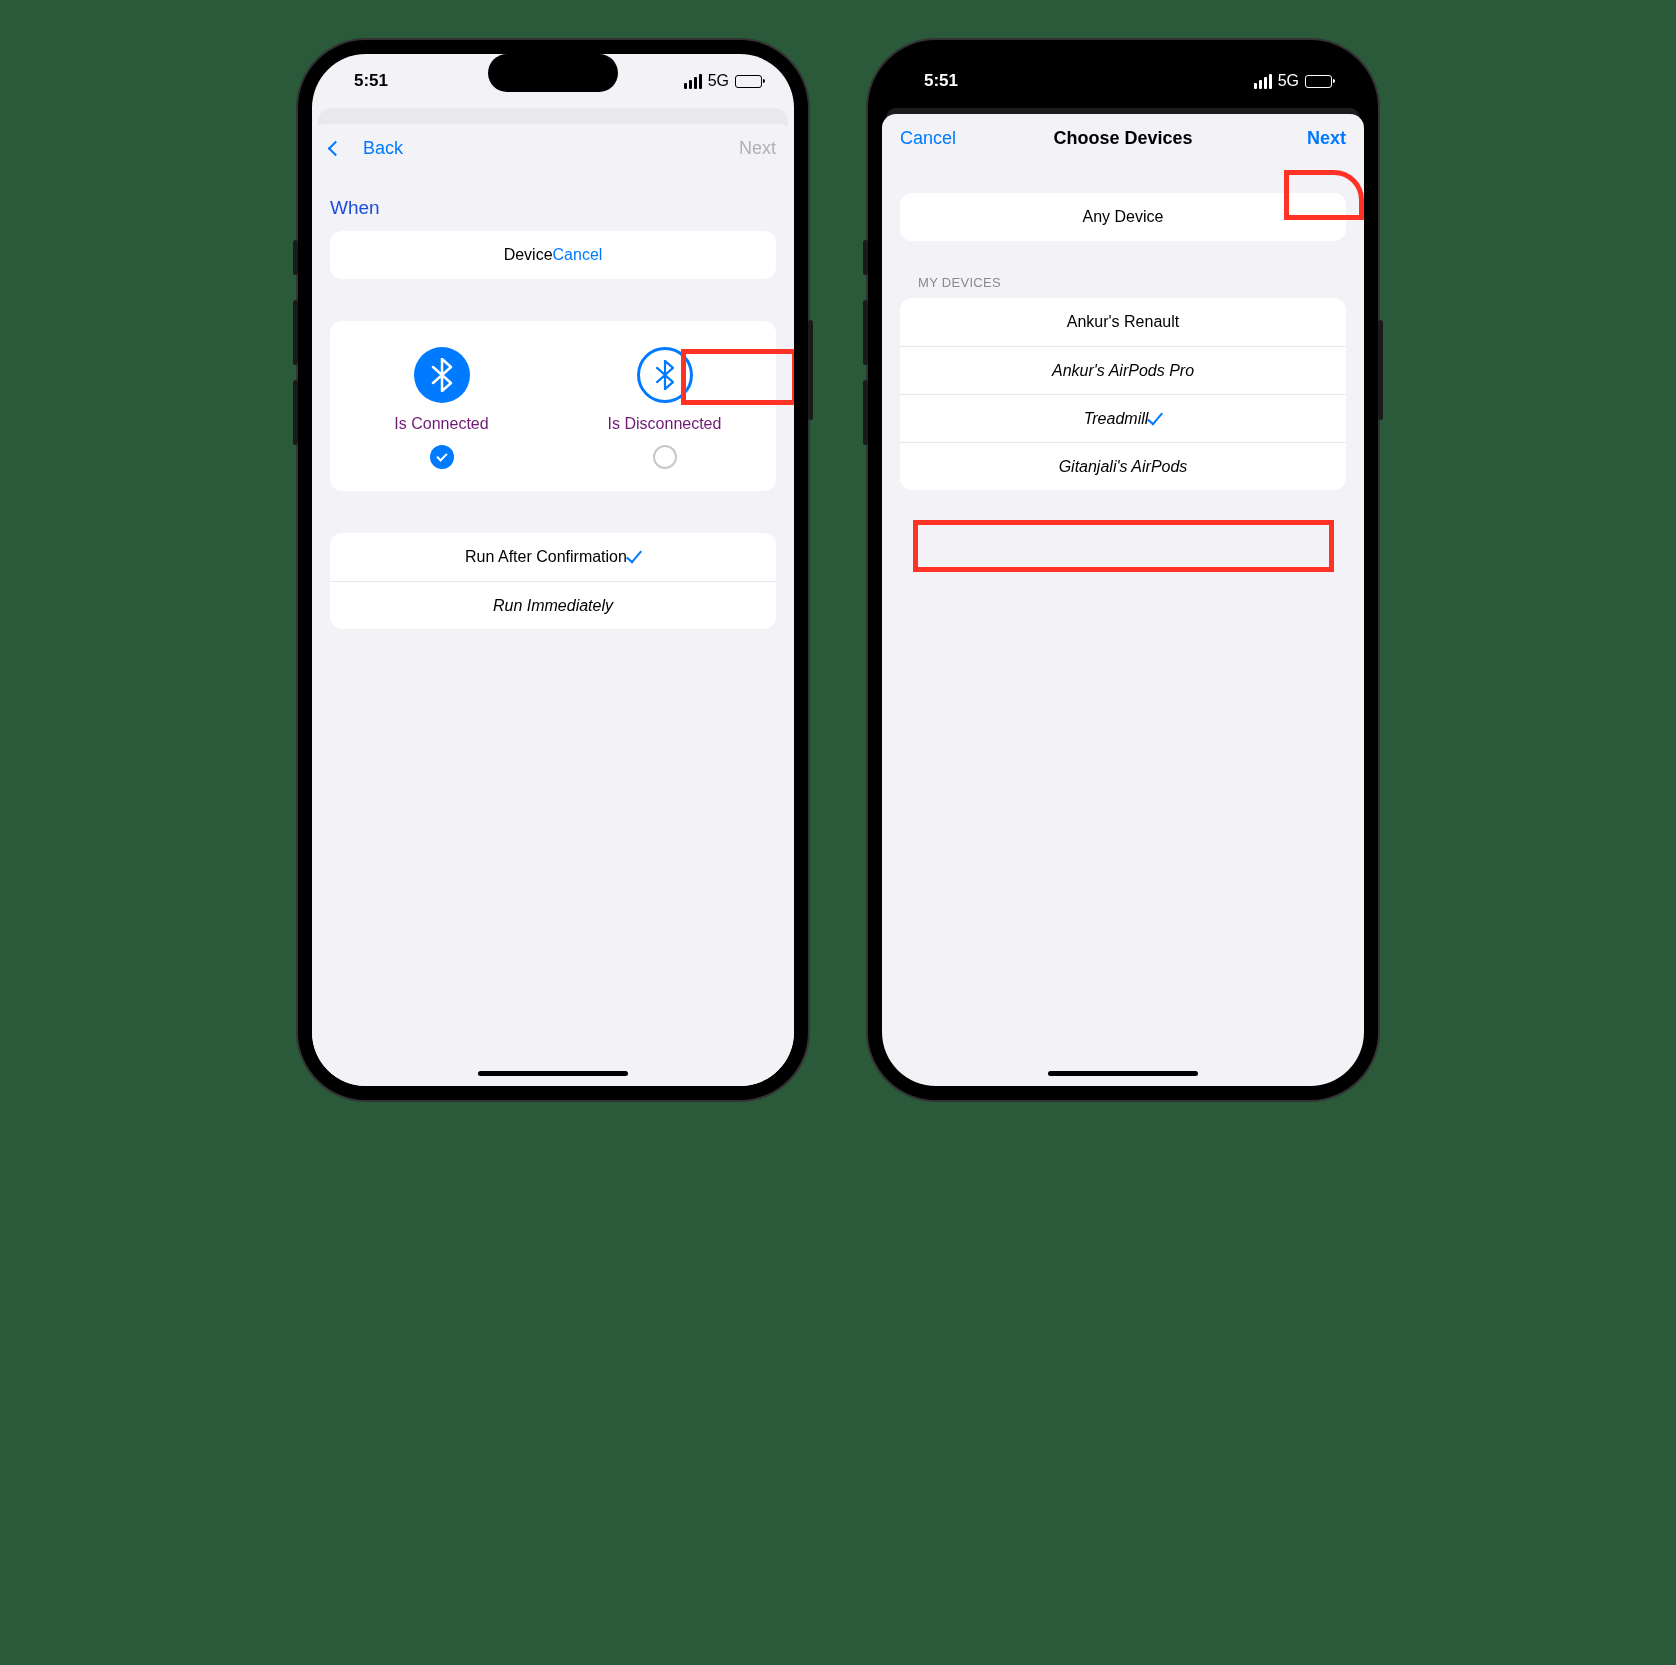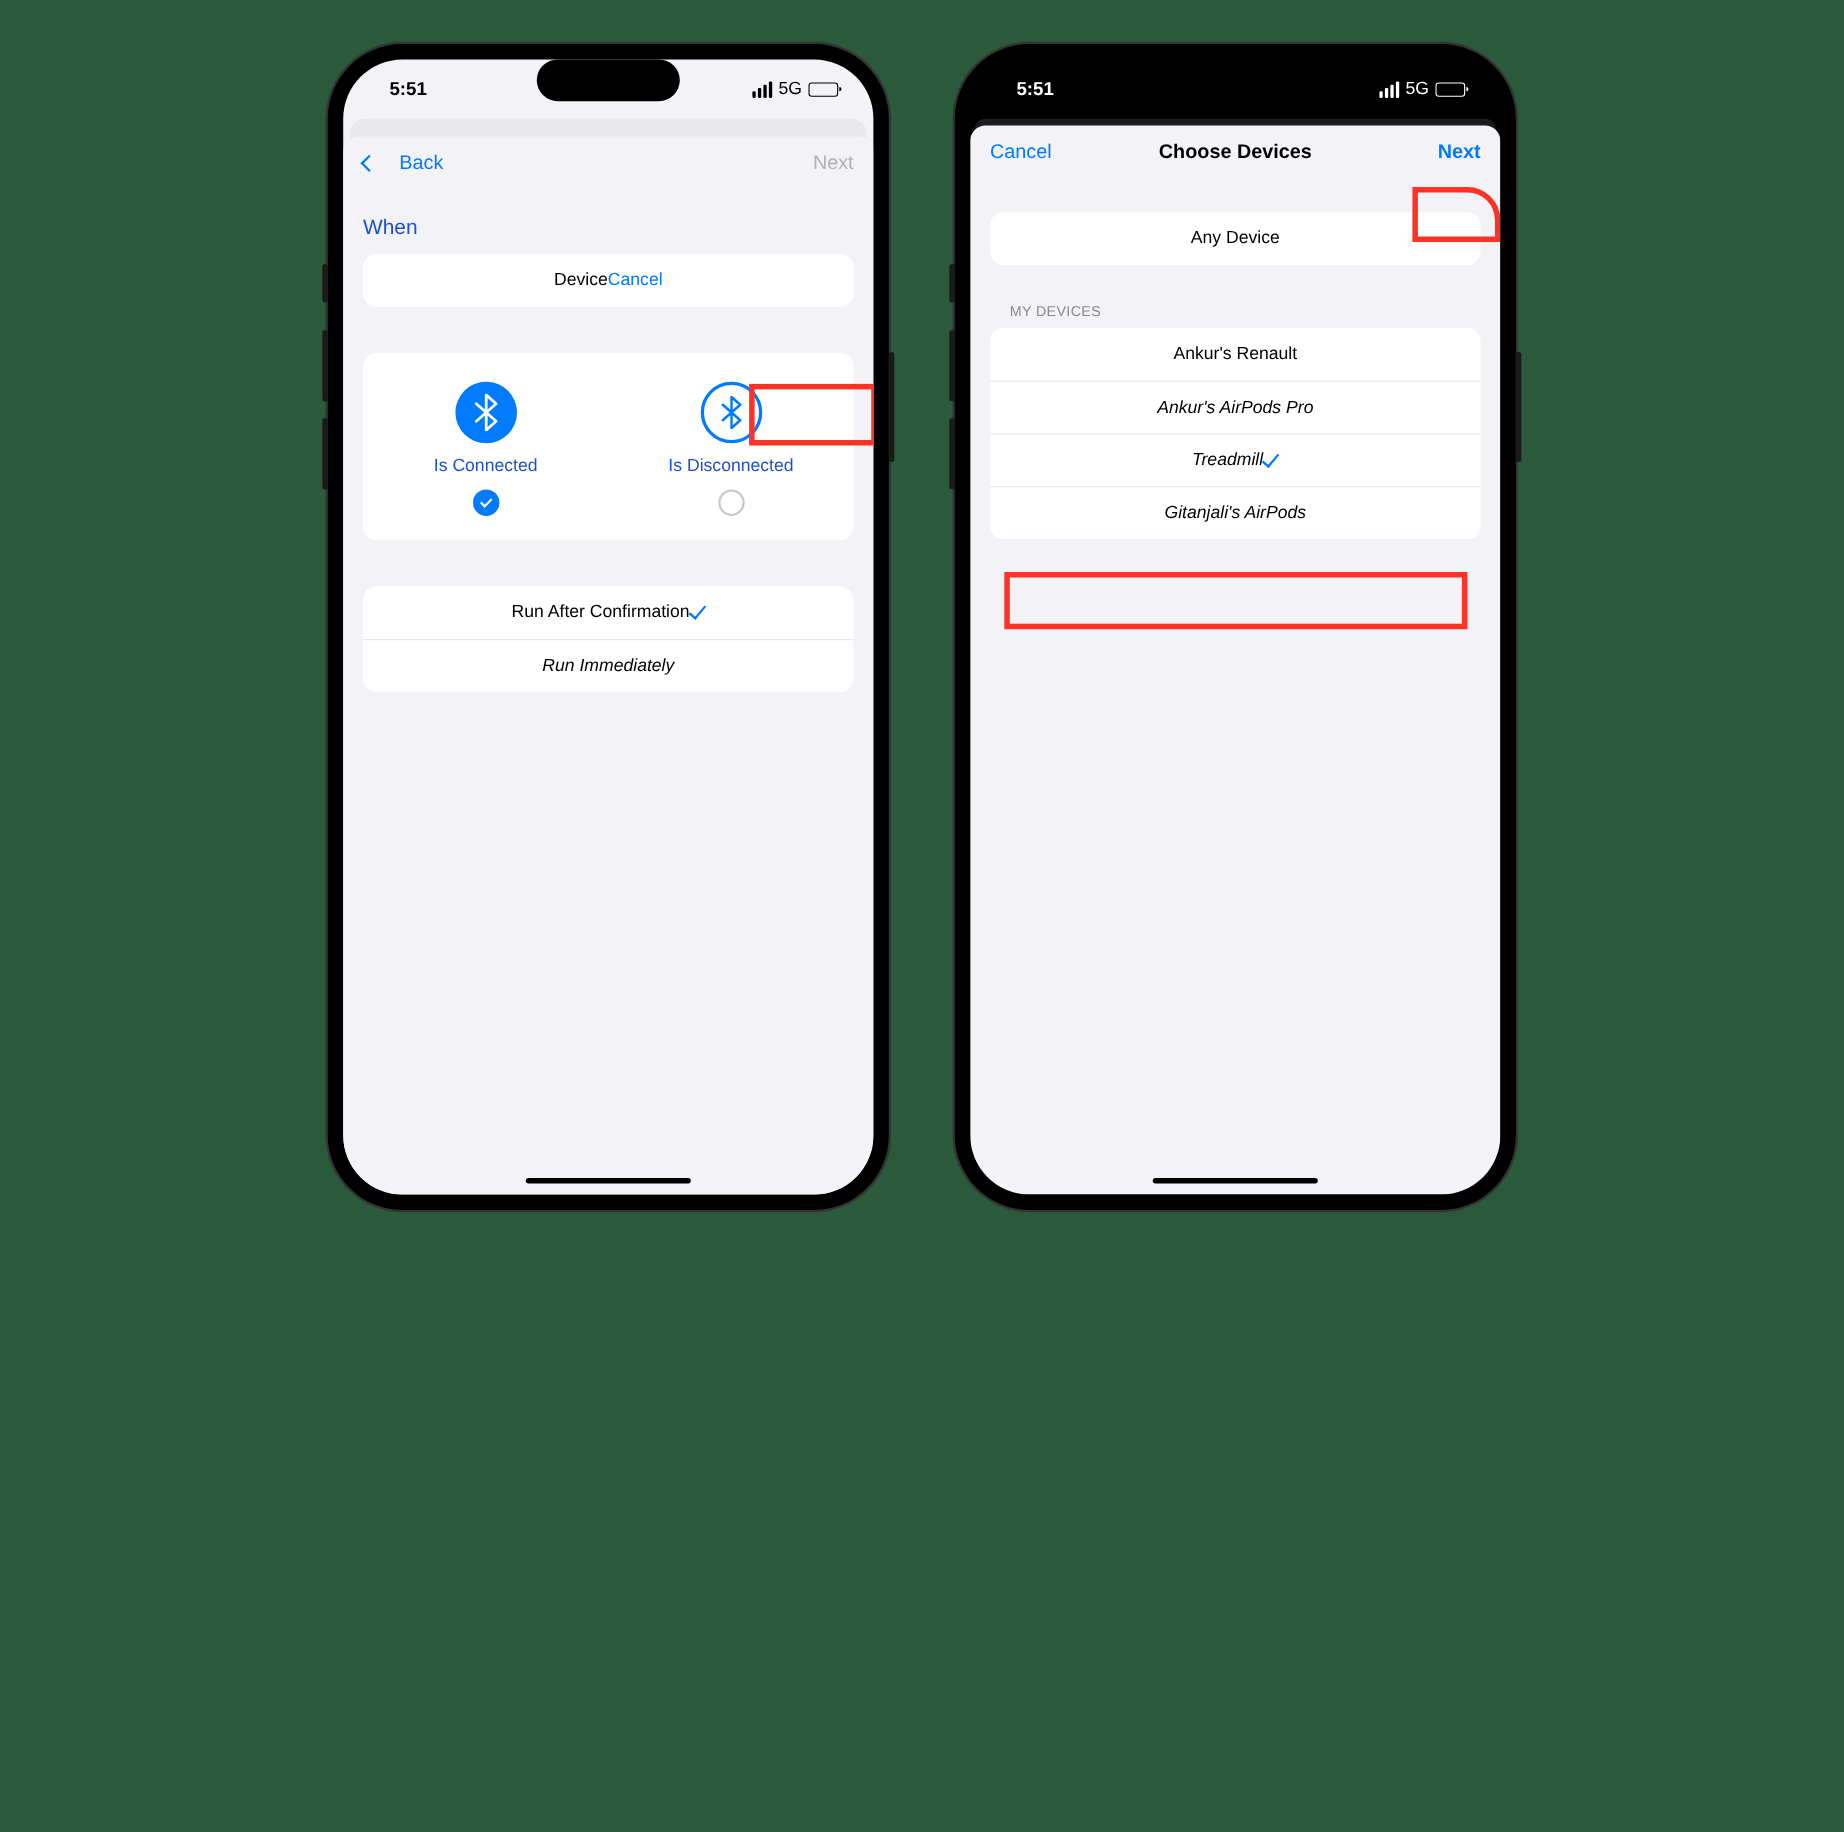--- a/index.html
+++ b/index.html
@@ -140,21 +140,21 @@
     flex-direction: column;
     align-items: center;
     gap: 12px;
   }
   .bt-icon {
     width: 56px; height: 56px; border-radius: 50%;
     display:flex; align-items:center; justify-content:center;
   }
   .bt-icon.solid { background:#007aff; color:#fff; }
   .bt-icon.outline { border:3px solid #007aff; color:#007aff; background:#fff;}
-  .opt-label { font-size: 16px; color:#1d4ed8; font-weight:500;}
+  .opt-label { font-size: 16px; color:#701a75; font-weight:500;}
   .radio {
     width: 24px; height:24px; border-radius:50%;
     display:flex;align-items:center;justify-content:center;
   }
   .radio.checked { background:#007aff; }
   .radio.unchecked { border:2px solid #c7c7cc; }
   .check-sm { width:10px;height:6px;border-left:2.5px solid #fff;border-bottom:2.5px solid #fff;transform:rotate(-45deg);margin-top:-3px;}
   .check-blue { width:14px;height:8px;border-left:2.5px solid #007aff;border-bottom:2.5px solid #007aff;transform:rotate(-50deg) scaleX(1.1);margin-top:-4px;}
   .spacer-lg { height: 42px; }
   .spacer-md { height: 24px; }

